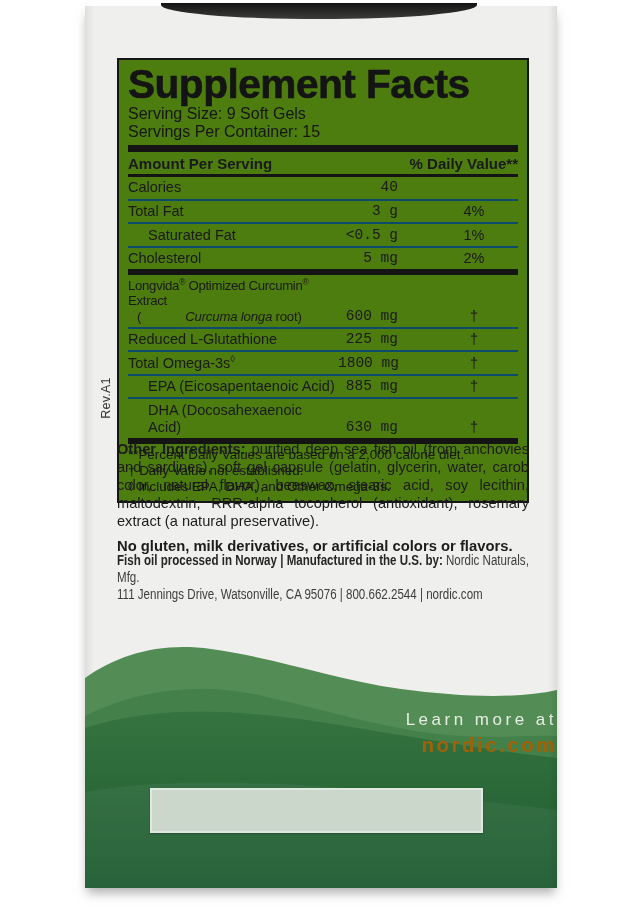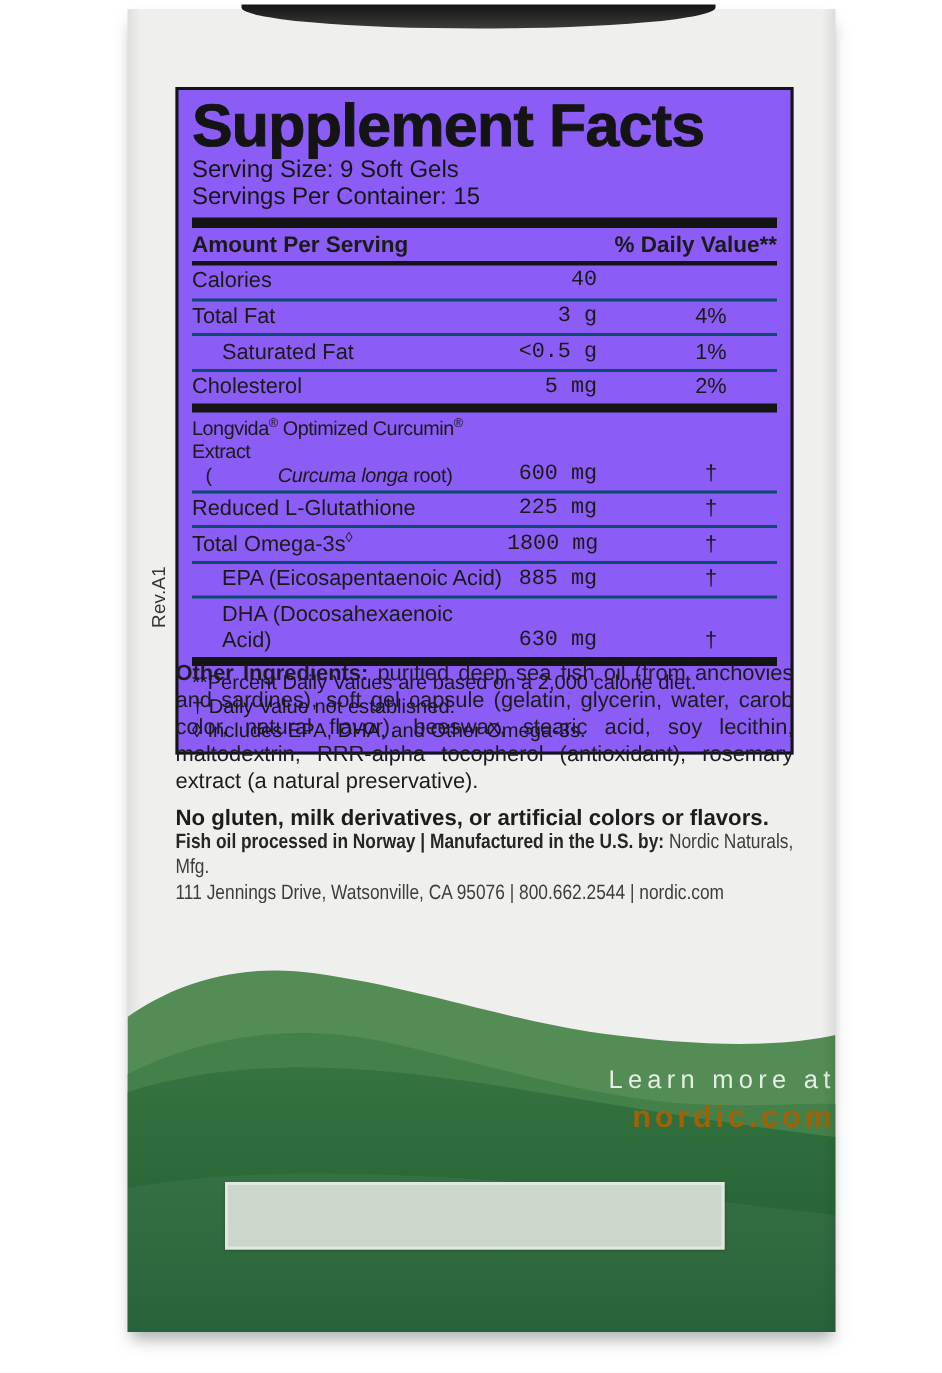--- a/index.html
+++ b/index.html
@@ -19,21 +19,21 @@
   .package::before{left:0;background:linear-gradient(to right,rgba(0,0,0,.07),rgba(0,0,0,0));}
   .package::after{right:0;background:linear-gradient(to left,rgba(0,0,0,.08),rgba(0,0,0,0));}
   .box-top-arc{
     position:absolute;left:76px;top:-3px;width:316px;height:16px;
     background:linear-gradient(#141414,#3c3c3a);
     border-radius:0 0 50% 50% / 0 0 14px 14px;
   }
   
   .sf-table{
     position:absolute;left:32px;top:52px;width:412px;box-sizing:border-box;
-    border:2px solid #141414;background:#8b5cf6;padding:4px 9px 5px 9px;
+    border:2px solid #141414;background:#4d7c0f;padding:4px 9px 5px 9px;
   }
   .sf-title{
     font-size:40px;font-weight:bold;letter-spacing:-.5px;line-height:1.02;
     color:#141414;transform:scaleX(1.015);transform-origin:left center;
     -webkit-text-stroke:.6px #141414;white-space:nowrap;
   }
   .serving-line{font-size:16px;line-height:1.13;color:#161616;}
   .bar{background:#141414;}
   .bar-thick{height:7px;margin:4px 0 0 0;}
   .bar-med{height:3px;}

